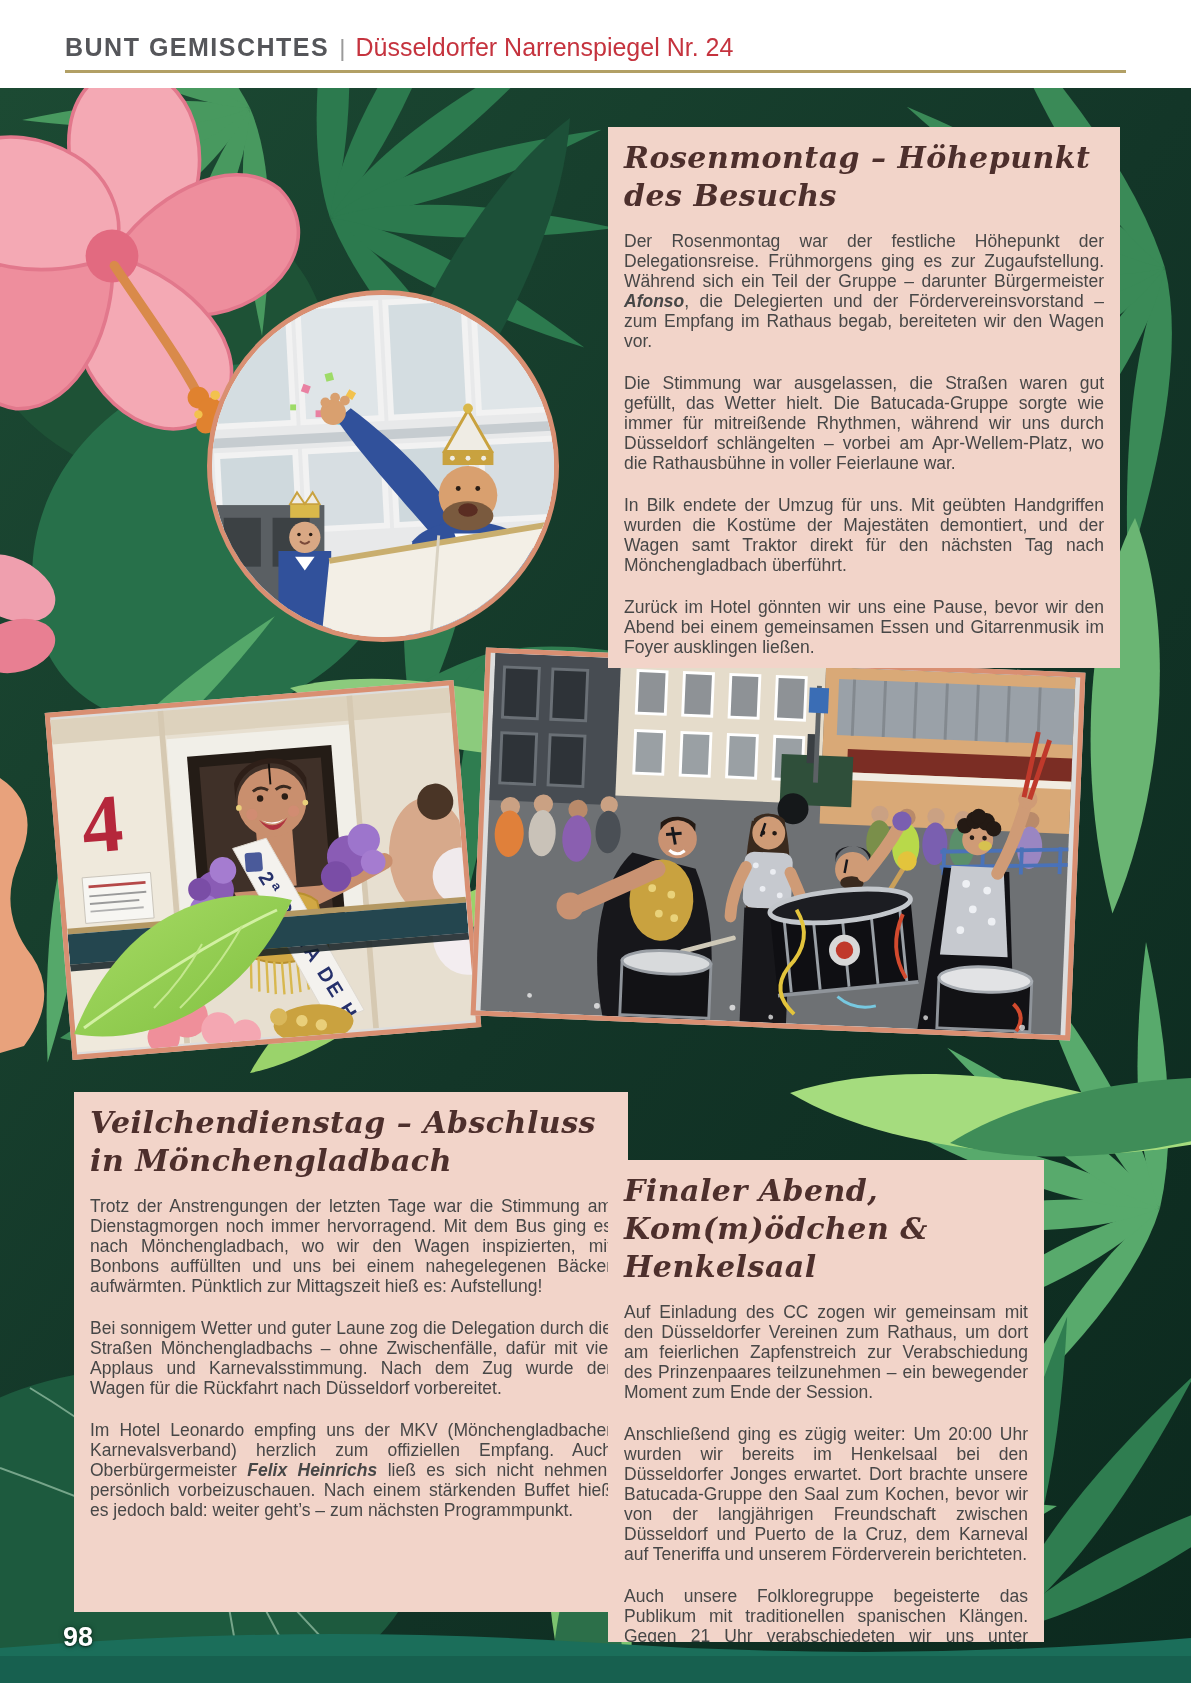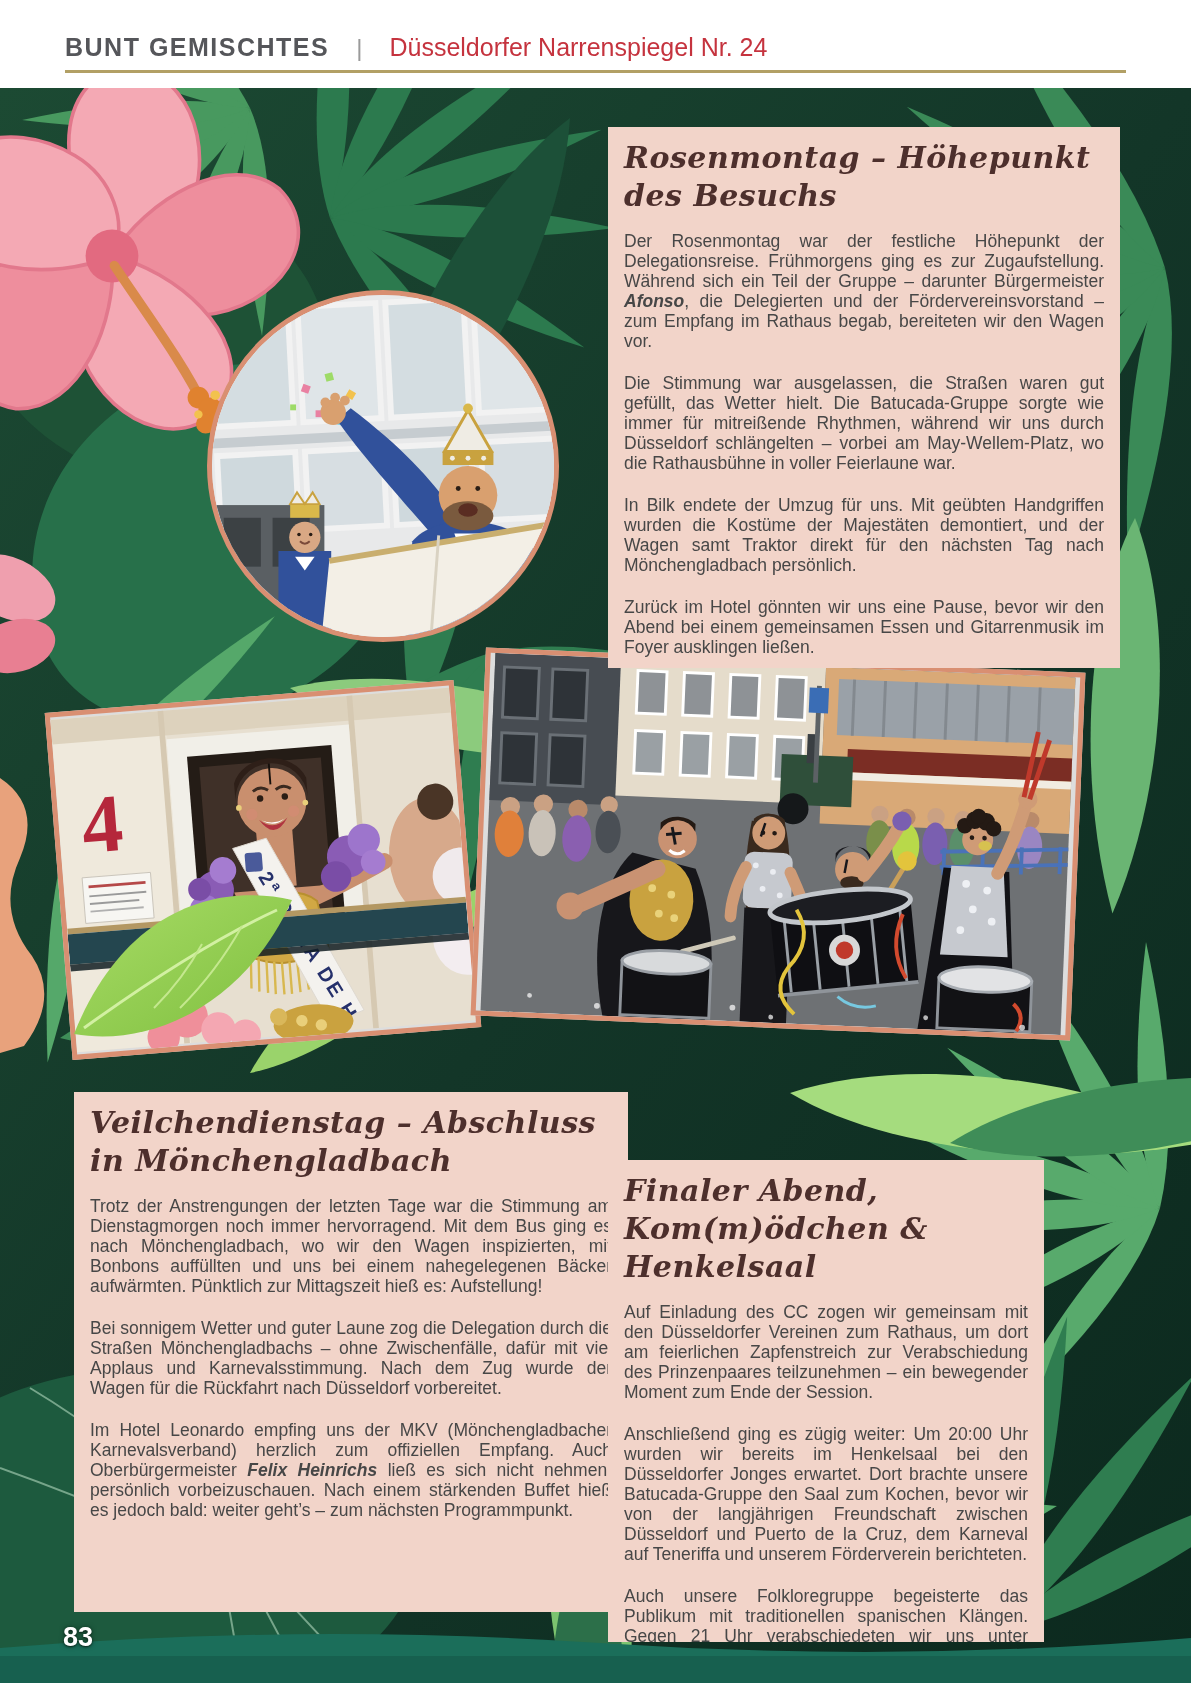--- a/index.html
+++ b/index.html
@@ -10,21 +10,21 @@
     --rule-gold:#b2a065;
     --title-brown:#4d2f2c;
     --body-text:#474747;
     --jungle-dark:#143528;
   }
   *{box-sizing:border-box;margin:0;padding:0}
   body{background:#ffffff;font-family:"Liberation Sans",sans-serif;}
   .page{position:relative;width:1191px;height:1683px;margin:0 auto;background:#fff;overflow:hidden;}
 
   
-  .hdr{position:absolute;left:65px;top:33px;display:flex;align-items:baseline;gap:27px;white-space:nowrap;z-index:6;}
+  .hdr{position:absolute;left:65px;top:33px;display:flex;align-items:baseline;gap:10px;white-space:nowrap;z-index:6;}
   .hdr .sec{font-size:25px;font-weight:bold;letter-spacing:1.5px;color:var(--header-gray);}
   .hdr .sep{font-size:24px;font-weight:300;color:#9a9a9a;}
   .hdr .iss{font-size:25px;font-weight:500;color:var(--header-red);}
   .hdr-rule{position:absolute;left:65px;top:70px;width:1061px;height:3px;background:var(--rule-gold);z-index:6;}
 
   
   .jungle{position:absolute;left:0;top:88px;width:1191px;height:1595px;z-index:0;}
   .jungle svg{display:block;width:100%;height:100%;}
 
   
@@ -229,22 +229,22 @@
         <path d="M120 272 L350 234" stroke="#c9ae6e" stroke-width="6" fill="none"></path>
         <path d="M232 246 L224 352" stroke="#d9d2c2" stroke-width="3"></path>
       </g>
     </svg>
   </div>
 
   <section class="panel panel-rosenmontag">
     <h2>Rosenmontag – Höhepunkt des Besuchs</h2>
     <div>
         <p>Der Rosenmontag war der festliche Höhepunkt der Delegationsreise. Frühmorgens ging es zur Zugaufstellung. Während sich ein Teil der Gruppe – darunter Bürgermeister <strong class="seg-em">Afonso</strong>, die Delegierten und der Fördervereinsvorstand – zum Empfang im Rathaus begab, bereiteten wir den Wagen vor.</p>
-        <p>Die Stimmung war ausgelassen, die Straßen waren gut gefüllt, das Wetter hielt. Die Batucada-Gruppe sorgte wie immer für mitreißende Rhythmen, während wir uns durch Düsseldorf schlängelten – vorbei am May-Wellem-Platz, wo die Rathausbühne in voller Feierlaune war.</p>
-        <p>In Bilk endete der Umzug für uns. Mit geübten Handgriffen wurden die Kostüme der Majestäten demontiert, und der Wagen samt Traktor direkt für den nächsten Tag nach Mönchengladbach persönlich.</p>
+        <p>Die Stimmung war ausgelassen, die Straßen waren gut gefüllt, das Wetter hielt. Die Batucada-Gruppe sorgte wie immer für mitreißende Rhythmen, während wir uns durch Düsseldorf schlängelten – vorbei am Apr-Wellem-Platz, wo die Rathausbühne in voller Feierlaune war.</p>
+        <p>In Bilk endete der Umzug für uns. Mit geübten Handgriffen wurden die Kostüme der Majestäten demontiert, und der Wagen samt Traktor direkt für den nächsten Tag nach Mönchengladbach überführt.</p>
         <p>Zurück im Hotel gönnten wir uns eine Pause, bevor wir den Abend bei einem gemeinsamen Essen und Gitarrenmusik im Foyer ausklingen ließen.</p>
       </div>
   </section>
 
   <div class="photo photo-woman">
     <svg viewBox="0 0 420 350">
       <rect width="420" height="350" fill="#e7dfd0"></rect>
       <rect x="0" y="0" width="120" height="350" fill="#efe9dc"></rect>
       <rect x="0" y="0" width="420" height="26" fill="#ddd2bd"></rect>
       <rect x="113" y="0" width="6" height="350" fill="#d6c9b2"></rect>
@@ -552,15 +552,15 @@
 
   <section class="panel panel-finaler">
     <h2>Finaler Abend, Kom(m)ödchen &amp; Henkelsaal</h2>
     <div>
         <p>Auf Einladung des CC zogen wir gemeinsam mit den Düsseldorfer Vereinen zum Rathaus, um dort am feierlichen Zapfenstreich zur Verabschiedung des Prinzenpaares teilzunehmen – ein bewegender Moment zum Ende der Session.</p>
         <p>Anschließend ging es zügig weiter: Um 20:00 Uhr wurden wir bereits im Henkelsaal bei den Düsseldorfer Jonges erwartet. Dort brachte unsere Batucada-Gruppe den Saal zum Kochen, bevor wir von der langjährigen Freundschaft zwischen Düsseldorf und Puerto de la Cruz, dem Karneval auf Teneriffa und unserem Förderverein berichteten.</p>
         <p>Auch unsere Folkloregruppe begeisterte das Publikum mit traditionellen spanischen Klängen. Gegen 21 Uhr verabschiedeten wir uns unter großem Beifall aus dem Henkelsaal.</p>
       </div>
   </section>
 
-  <div class="page-number">83</div>
+  <div class="page-number">98</div>
 
 </div>
 
 </body></html>

